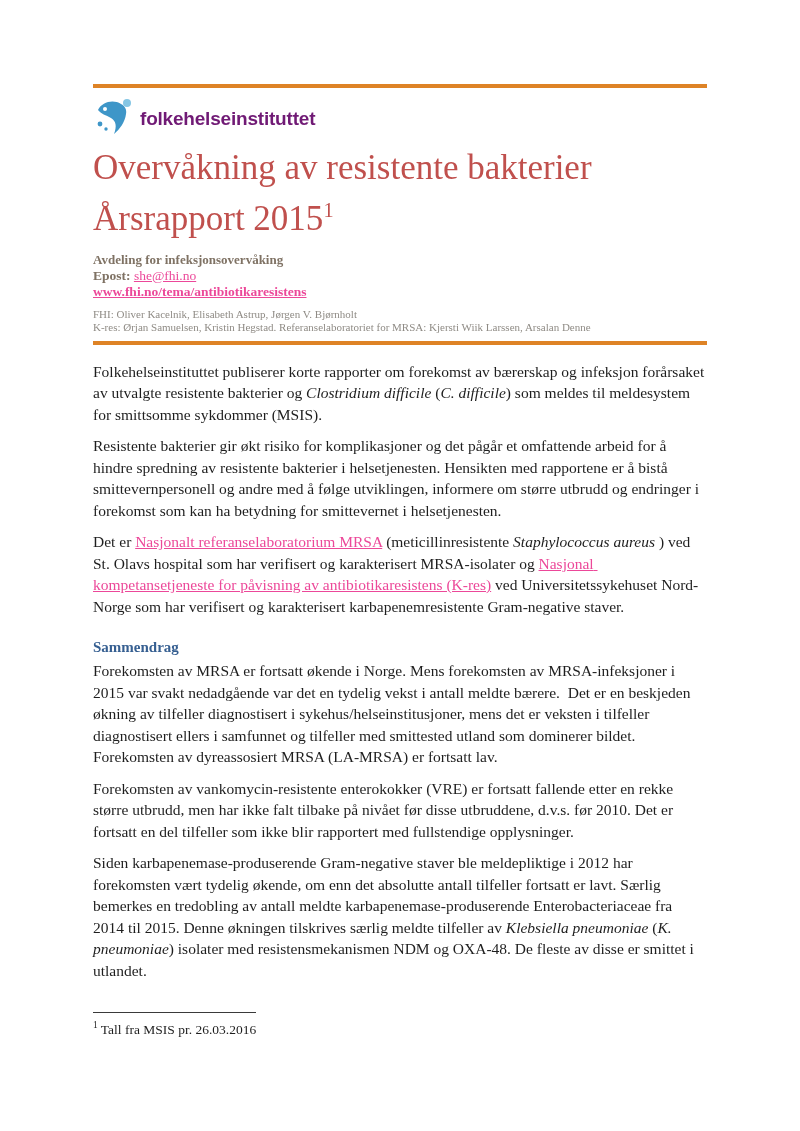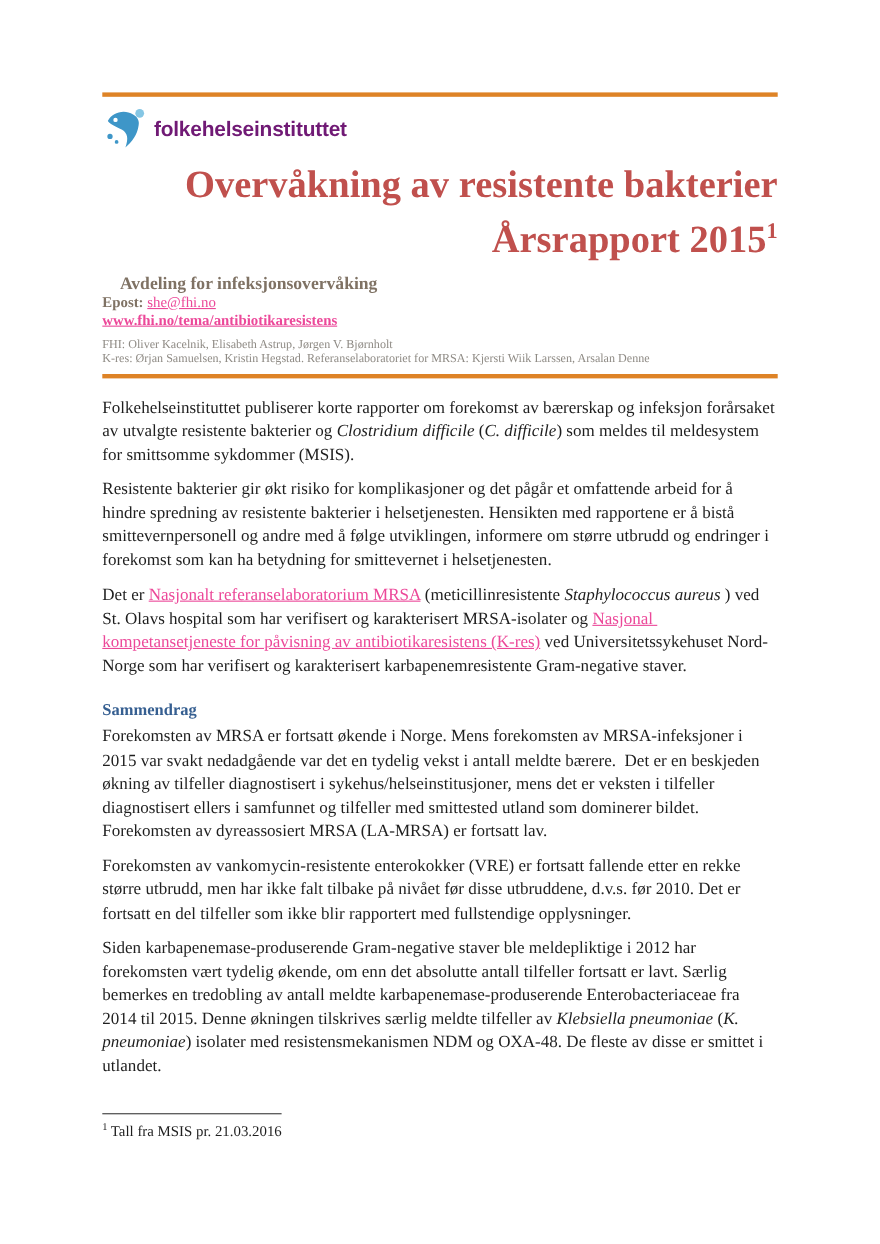--- a/index.html
+++ b/index.html
@@ -17,28 +17,27 @@
   .bar-top { margin-top: 84px; }
   .bar-mid { margin-top: 6px; }
 
   .logo-row { display: flex; align-items: center; gap: 7px; margin-top: 11px; height: 40px; }
   .logo-text {
     font-family: "Liberation Sans", sans-serif;
     font-weight: bold; font-size: 19px; color: #701a75; letter-spacing: -0.2px;
   }
 
   h1 {
-    margin: 7px 0 0; font-weight: bold;
+    margin: 7px 0 0; font-weight: normal;
     font-size: 35px; line-height: 43px; color: #C0504D;
     white-space: nowrap;
-    text-align: right;
   }
   h1 sup { font-size: 58%; }
 
-  .dept { margin-top: 11px; font-size: 16px; font-weight: bold; color: #7F7264; line-height: 17px; margin-left: 16px; }
+  .dept { margin-top: 11px; font-size: 13px; font-weight: bold; color: #7F7264; line-height: 17px; }
   .meta-line { font-size: 13.5px; line-height: 16.5px; color: #7F7264; }
   .meta-label { font-weight: bold; }
   a.link { color: #ec4899; text-decoration: underline; cursor: pointer; }
   a.web { font-weight: bold; text-decoration: underline; }
 
   .credits { margin-top: 7px; font-size: 11px; line-height: 13.5px; color: #8F8B85; }
 
   p.body {
     font-size: 15.5px; line-height: 21.5px;
     margin: 0 0 10px; white-space: pre-wrap;
@@ -100,14 +99,14 @@
   <h2>Sammendrag</h2>
 
   <p class="body"><span>Forekomsten av MRSA er fortsatt økende i Norge. Mens forekomsten av MRSA-infeksjoner i 2015 var svakt nedadgående var det en tydelig vekst i antall meldte bærere.  Det er en beskjeden økning av tilfeller diagnostisert i sykehus/helseinstitusjoner, mens det er veksten i tilfeller diagnostisert ellers i samfunnet og tilfeller med smittested utland som dominerer bildet. Forekomsten av dyreassosiert MRSA (LA-MRSA) er fortsatt lav.</span></p>
   <p class="body"><span>Forekomsten av vankomycin-resistente enterokokker (VRE) er fortsatt fallende etter en rekke større utbrudd, men har ikke falt tilbake på nivået før disse utbruddene, d.v.s. før 2010. Det er fortsatt en del tilfeller som ikke blir rapportert med fullstendige opplysninger.</span></p>
   <p class="body"><span>Siden karbapenemase-produserende Gram-negative staver ble meldepliktige i 2012 har forekomsten vært tydelig økende, om enn det absolutte antall tilfeller fortsatt er lavt. Særlig bemerkes en tredobling av antall meldte karbapenemase-produserende Enterobacteriaceae fra 2014 til 2015. Denne økningen tilskrives særlig meldte tilfeller av </span><span class="it">Klebsiella pneumoniae</span><span> (</span><span class="it">K. pneumoniae</span><span>) isolater med resistensmekanismen NDM og OXA-48. De fleste av disse er smittet i utlandet.</span></p>
 
 </div>
 
 <div class="footnote">
   <div class="fn-rule"></div>
-  <div class="fn-text"><sup>1</sup><span>Tall fra MSIS pr. 21.03.2016</span></div>
+  <div class="fn-text"><sup>1</sup><span>Tall fra MSIS pr. 26.03.2016</span></div>
 </div>
 
 </body></html>

